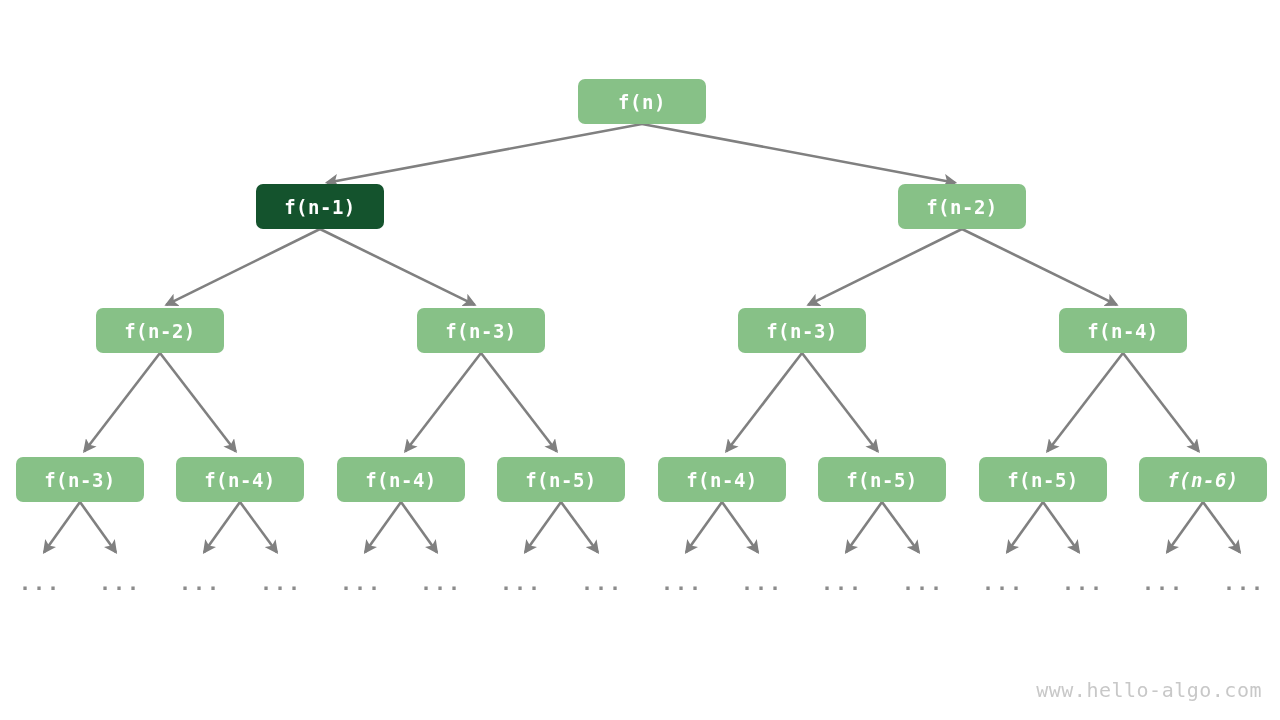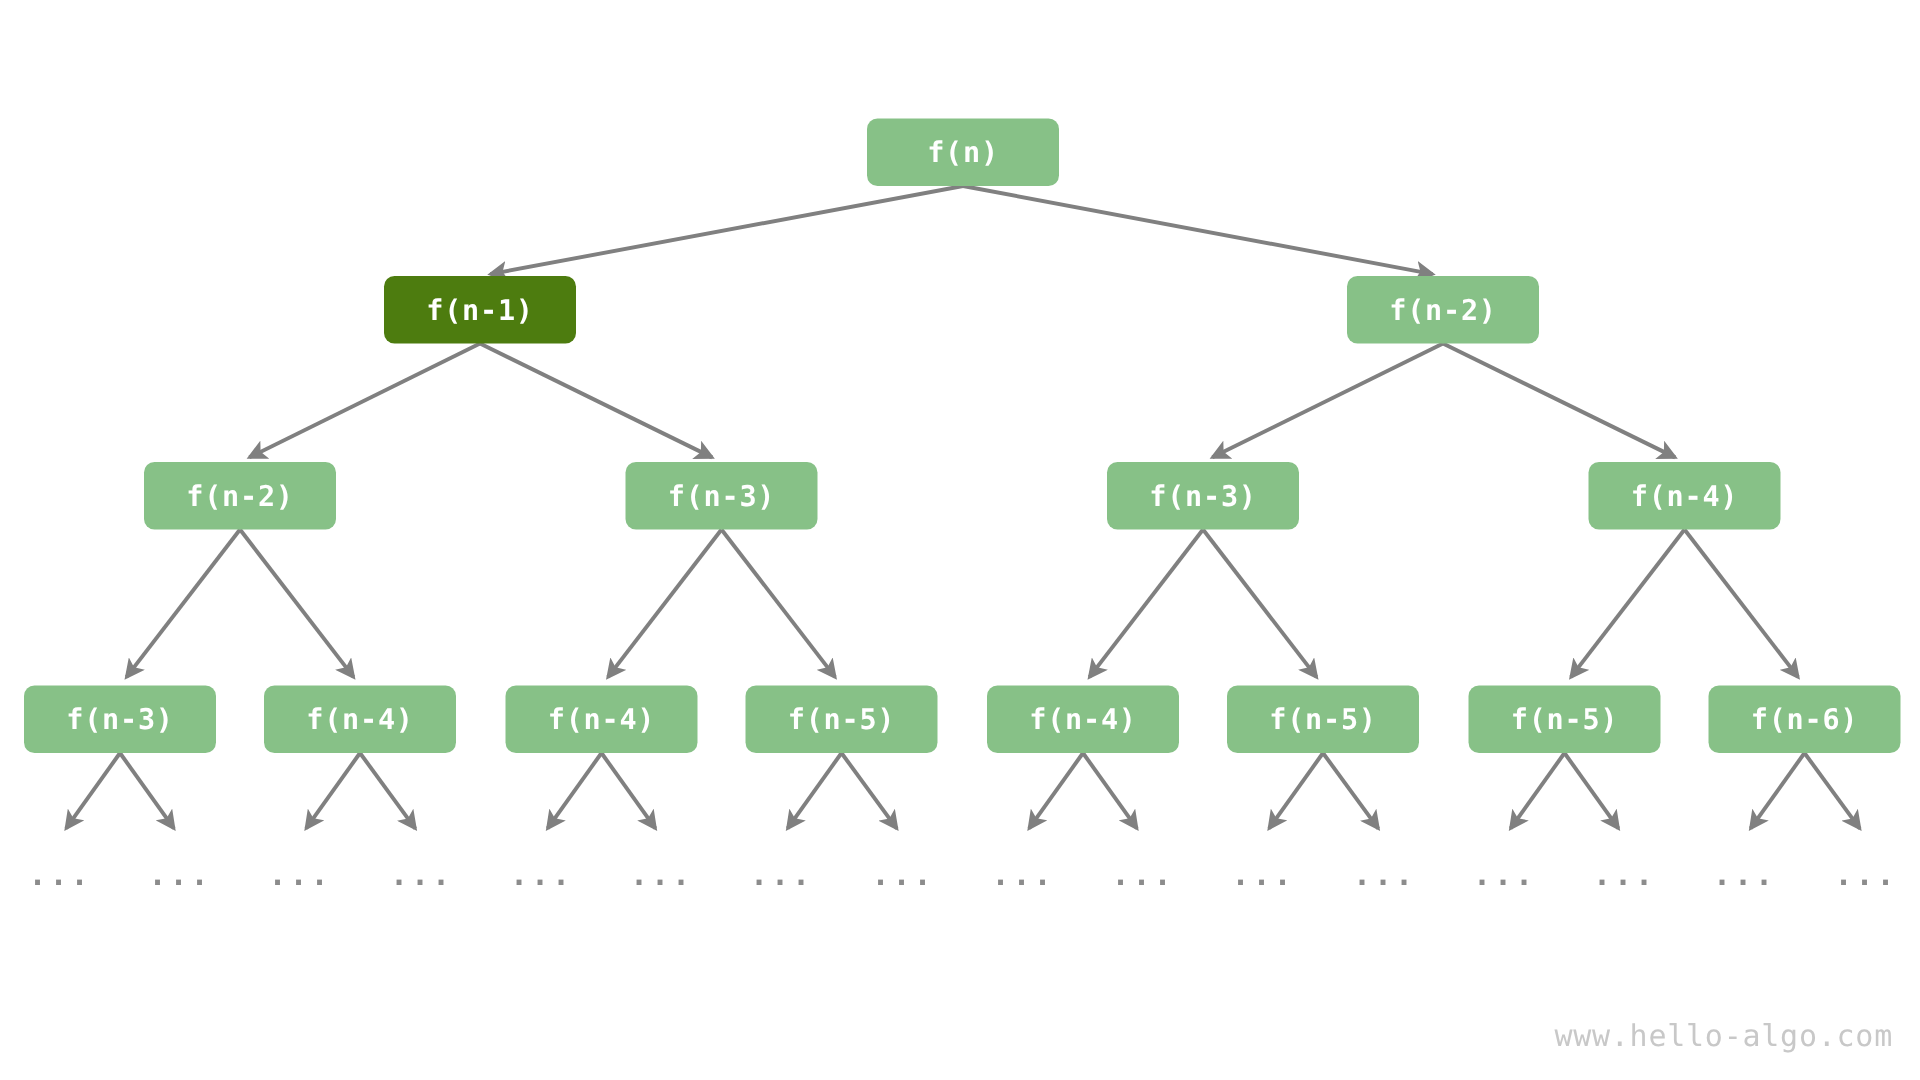--- a/index.html
+++ b/index.html
@@ -110,34 +110,34 @@
         <line x1="882" y1="502" x2="918.8648280467136" y2="552.3519602589258" stroke="#808080" stroke-width="2.6" stroke-linecap="butt" marker-end="url(#arrowhead)"></line>
         <line x1="1043" y1="502" x2="1007.0686673560336" y2="552.3038657015528" stroke="#808080" stroke-width="2.6" stroke-linecap="butt" marker-end="url(#arrowhead)"></line>
         <line x1="1043" y1="502" x2="1078.9313326439662" y2="552.3038657015528" stroke="#808080" stroke-width="2.6" stroke-linecap="butt" marker-end="url(#arrowhead)"></line>
         <line x1="1203" y1="502" x2="1167.0686673560338" y2="552.3038657015528" stroke="#808080" stroke-width="2.6" stroke-linecap="butt" marker-end="url(#arrowhead)"></line>
         <line x1="1203" y1="502" x2="1239.8648280467135" y2="552.3519602589258" stroke="#808080" stroke-width="2.6" stroke-linecap="butt" marker-end="url(#arrowhead)"></line>
       </g>
   </svg>
 
   <div id="node-layer">
       <div class="node" id="node-L0N0" style="left: 578px; top: 79px; width: 128px; height: 45px; background: rgb(135, 193, 135); color: rgb(255, 255, 255); border-radius: 7px;">f(n)</div>
-      <div class="node" id="node-L1N0" style="left: 256px; top: 184px; width: 128px; height: 45px; background: #4d7c0f; color: rgb(255, 255, 255); border-radius: 7px;">f(n-1)</div>
+      <div class="node" id="node-L1N0" style="left: 256px; top: 184px; width: 128px; height: 45px; background: #14532d; color: rgb(255, 255, 255); border-radius: 7px;">f(n-1)</div>
       <div class="node" id="node-L1N1" style="left: 898px; top: 184px; width: 128px; height: 45px; background: rgb(135, 193, 135); color: rgb(255, 255, 255); border-radius: 7px;">f(n-2)</div>
       <div class="node" id="node-L2N0" style="left: 96px; top: 308px; width: 128px; height: 45px; background: rgb(135, 193, 135); color: rgb(255, 255, 255); border-radius: 7px;">f(n-2)</div>
       <div class="node" id="node-L2N1" style="left: 417px; top: 308px; width: 128px; height: 45px; background: rgb(135, 193, 135); color: rgb(255, 255, 255); border-radius: 7px;">f(n-3)</div>
       <div class="node" id="node-L2N2" style="left: 738px; top: 308px; width: 128px; height: 45px; background: rgb(135, 193, 135); color: rgb(255, 255, 255); border-radius: 7px;">f(n-3)</div>
       <div class="node" id="node-L2N3" style="left: 1059px; top: 308px; width: 128px; height: 45px; background: rgb(135, 193, 135); color: rgb(255, 255, 255); border-radius: 7px;">f(n-4)</div>
       <div class="node" id="node-L3N0" style="left: 16px; top: 457px; width: 128px; height: 45px; background: rgb(135, 193, 135); color: rgb(255, 255, 255); border-radius: 7px;">f(n-3)</div>
       <div class="node" id="node-L3N1" style="left: 176px; top: 457px; width: 128px; height: 45px; background: rgb(135, 193, 135); color: rgb(255, 255, 255); border-radius: 7px;">f(n-4)</div>
       <div class="node" id="node-L3N2" style="left: 337px; top: 457px; width: 128px; height: 45px; background: rgb(135, 193, 135); color: rgb(255, 255, 255); border-radius: 7px;">f(n-4)</div>
       <div class="node" id="node-L3N3" style="left: 497px; top: 457px; width: 128px; height: 45px; background: rgb(135, 193, 135); color: rgb(255, 255, 255); border-radius: 7px;">f(n-5)</div>
       <div class="node" id="node-L3N4" style="left: 658px; top: 457px; width: 128px; height: 45px; background: rgb(135, 193, 135); color: rgb(255, 255, 255); border-radius: 7px;">f(n-4)</div>
       <div class="node" id="node-L3N5" style="left: 818px; top: 457px; width: 128px; height: 45px; background: rgb(135, 193, 135); color: rgb(255, 255, 255); border-radius: 7px;">f(n-5)</div>
       <div class="node" id="node-L3N6" style="left: 979px; top: 457px; width: 128px; height: 45px; background: rgb(135, 193, 135); color: rgb(255, 255, 255); border-radius: 7px;">f(n-5)</div>
-      <div class="node" id="node-L3N7" style="left: 1139px; top: 457px; width: 128px; height: 45px; background: rgb(135, 193, 135); color: rgb(255, 255, 255); border-radius: 7px;">f(n-6)</div>
+      <div class="node" id="node-L3N7" style="left: 1139px; top: 457px; width: 128px; height: 45px; background: rgb(135, 193, 135); color: rgb(255, 255, 255); border-radius: 7px; font-style: italic;">f(n-6)</div>
       <div class="ellipsis" id="node-L4N0" style="left: 20px; top: 570px; width: 40px; height: 26px; color: rgb(140, 140, 140);">...</div>
       <div class="ellipsis" id="node-L4N1" style="left: 100px; top: 570px; width: 40px; height: 26px; color: rgb(140, 140, 140);">...</div>
       <div class="ellipsis" id="node-L4N2" style="left: 180px; top: 570px; width: 40px; height: 26px; color: rgb(140, 140, 140);">...</div>
       <div class="ellipsis" id="node-L4N3" style="left: 261px; top: 570px; width: 40px; height: 26px; color: rgb(140, 140, 140);">...</div>
       <div class="ellipsis" id="node-L4N4" style="left: 341px; top: 570px; width: 40px; height: 26px; color: rgb(140, 140, 140);">...</div>
       <div class="ellipsis" id="node-L4N5" style="left: 421px; top: 570px; width: 40px; height: 26px; color: rgb(140, 140, 140);">...</div>
       <div class="ellipsis" id="node-L4N6" style="left: 501px; top: 570px; width: 40px; height: 26px; color: rgb(140, 140, 140);">...</div>
       <div class="ellipsis" id="node-L4N7" style="left: 582px; top: 570px; width: 40px; height: 26px; color: rgb(140, 140, 140);">...</div>
       <div class="ellipsis" id="node-L4N8" style="left: 662px; top: 570px; width: 40px; height: 26px; color: rgb(140, 140, 140);">...</div>
       <div class="ellipsis" id="node-L4N9" style="left: 742px; top: 570px; width: 40px; height: 26px; color: rgb(140, 140, 140);">...</div>

